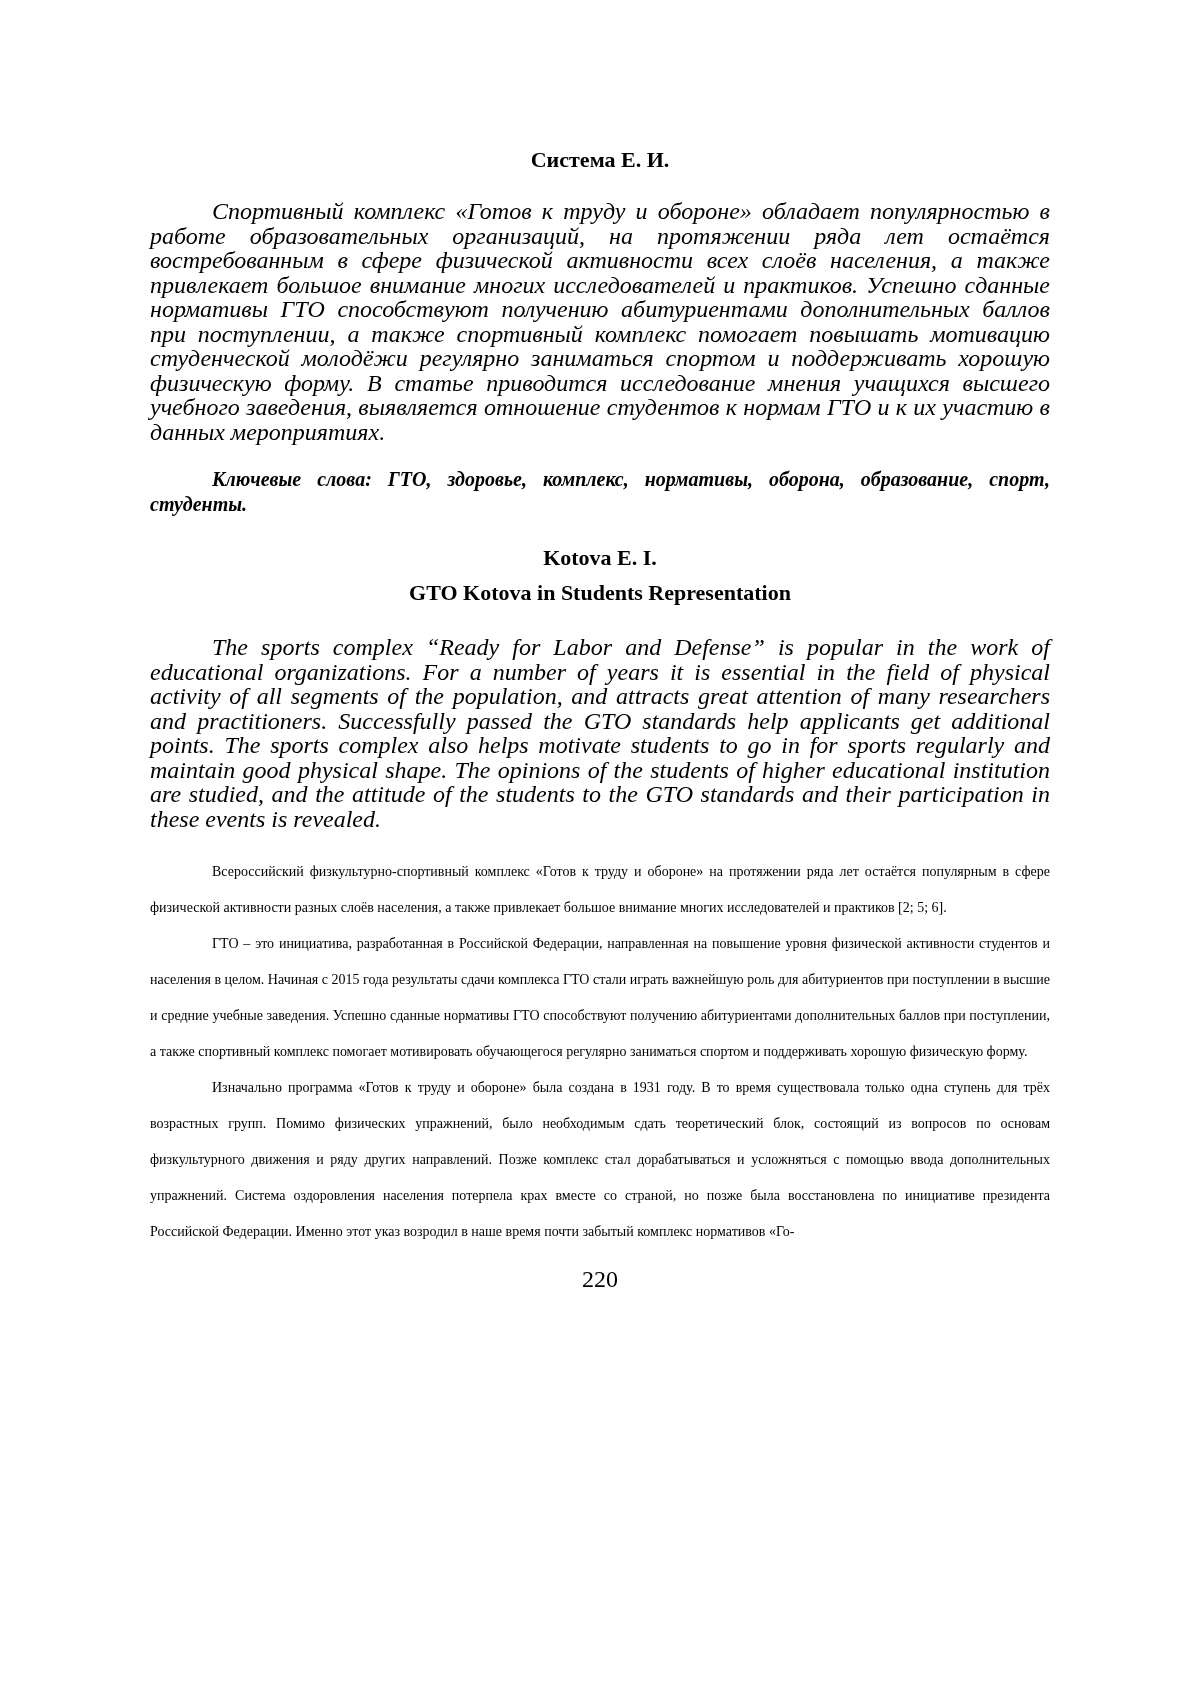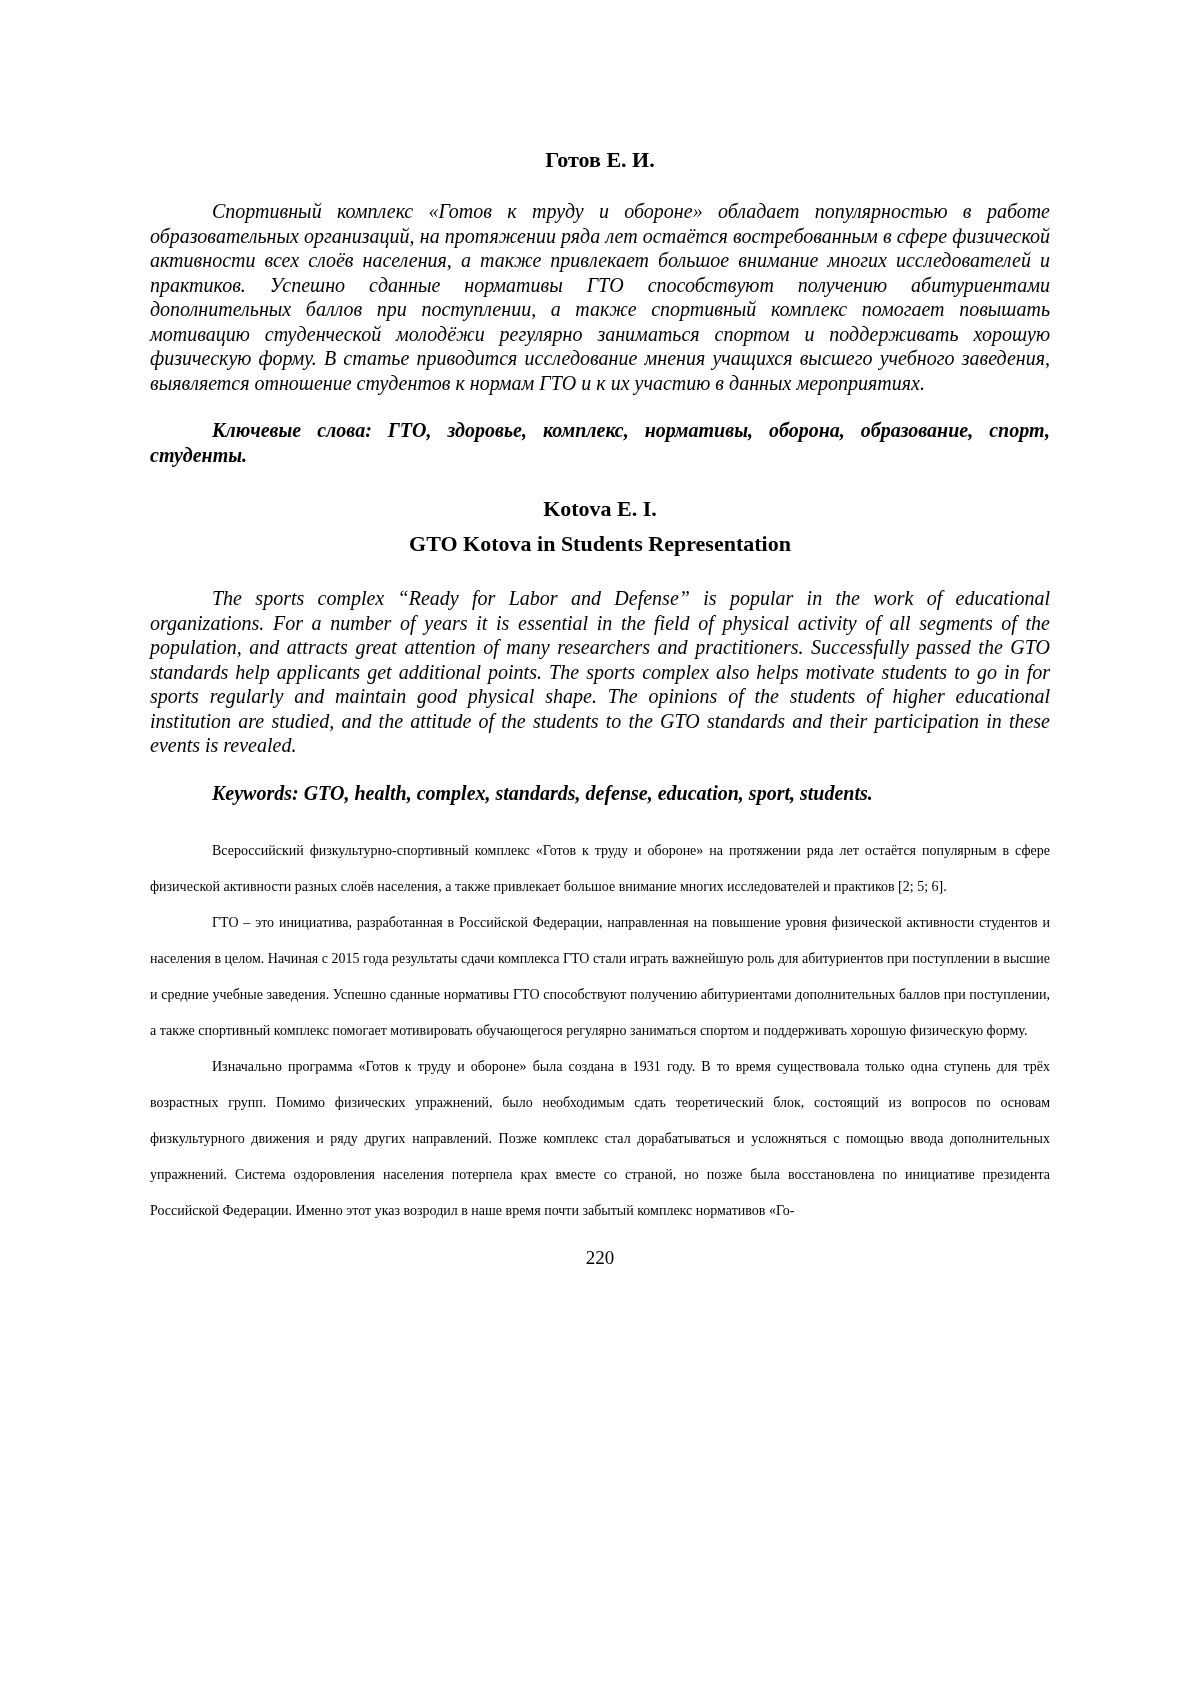--- a/index.html
+++ b/index.html
@@ -22,21 +22,21 @@
       font-weight: bold;
       font-size: 22px;
       line-height: 27px;
     }
     .heading.ru-author   { margin-bottom: 26px; }
     .heading.ru-title    { margin-bottom: 29px; }
     .heading.en-author   { margin-bottom: 8px; }
     .heading.en-title    { margin-bottom: 29px; }
     .abstract {
       font-style: italic;
-      font-size: 20px;
+      font-size: 24px;
       line-height: 24.5px;
       text-align: justify;
       text-indent: 62px;
       margin-bottom: 23px;
     }
     .keywords {
       font-style: italic;
       font-size: 20px;
       line-height: 24.5px;
       text-align: justify;
@@ -45,44 +45,43 @@
       font-weight: bold;
     }
     .body-para {
       font-size: 14px;
       line-height: 36px;
       text-align: justify;
       text-indent: 62px;
     }
     .page-number {
       text-align: center;
-      font-size: 19px;
+      font-size: 24px;
       line-height: 24px;
       margin-top: 17px;
     }
   </style>
 </head>
 <body>
 
 <div class="sheet">
 
-  <div class="heading ru-author">Готов Е. И.</div>
+  <div class="heading ru-author">Система Е. И.</div>
 
 
   <p class="abstract">Спортивный комплекс «Готов к труду и обороне» обладает популярностью в работе образовательных организаций, на протяжении ряда лет остаётся востребованным в сфере физической активности всех слоёв населения, а также привлекает большое внимание многих исследователей и практиков. Успешно сданные нормативы ГТО способствуют получению абитуриентами дополнительных баллов при поступлении, а также спортивный комплекс помогает повышать мотивацию студенческой молодёжи регулярно заниматься спортом и поддерживать хорошую физическую форму. В статье приводится исследование мнения учащихся высшего учебного заведения, выявляется отношение студентов к нормам ГТО и к их участию в данных мероприятиях.</p>
 
   <p class="keywords">Ключевые слова: ГТО, здоровье, комплекс, нормативы, оборона, образование, спорт, студенты.</p>
 
   <div class="heading en-author">Kotova E. I.</div>
 
   <div class="heading en-title">GTO Kotova in Students Representation</div>
 
   <p class="abstract">The sports complex “Ready for Labor and Defense” is popular in the work of educational organizations. For a number of years it is essential in the field of physical activity of all segments of the population, and attracts great attention of many researchers and practitioners. Successfully passed the GTO standards help applicants get additional points. The sports complex also helps motivate students to go in for sports regularly and maintain good physical shape. The opinions of the students of higher educational institution are studied, and the attitude of the students to the GTO standards and their participation in these events is revealed.</p>
 
-  <p class="keywords">Keywords: GTO, health, complex, standards, defense, education, sport, students.</p>
 
   <div>
     <p class="body-para">Всероссийский физкультурно-спортивный комплекс «Готов к труду и обороне» на протяжении ряда лет остаётся популярным в сфере физической активности разных слоёв населения, а также привлекает большое внимание многих исследователей и практиков [2; 5; 6].</p>
     <p class="body-para">ГТО – это инициатива, разработанная в Российской Федерации, направленная на повышение уровня физической активности студентов и населения в целом. Начиная с 2015 года результаты сдачи комплекса ГТО стали играть важнейшую роль для абитуриентов при поступлении в высшие и средние учебные заведения. Успешно сданные нормативы ГТО способствуют получению абитуриентами дополнительных баллов при поступлении, а также спортивный комплекс помогает мотивировать обучающегося регулярно заниматься спортом и поддерживать хорошую физическую форму.</p>
     <p class="body-para">Изначально программа «Готов к труду и обороне» была создана в 1931 году. В то время существовала только одна ступень для трёх возрастных групп. Помимо физических упражнений, было необходимым сдать теоретический блок, состоящий из вопросов по основам физкультурного движения и ряду других направлений. Позже комплекс стал дорабатываться и усложняться с помощью ввода дополнительных упражнений. Система оздоровления населения потерпела крах вместе со страной, но позже была восстановлена по инициативе президента Российской Федерации. Именно этот указ возродил в наше время почти забытый комплекс нормативов «Го-</p>
   </div>
 
   <div class="page-number">220</div>
 
 </div>

